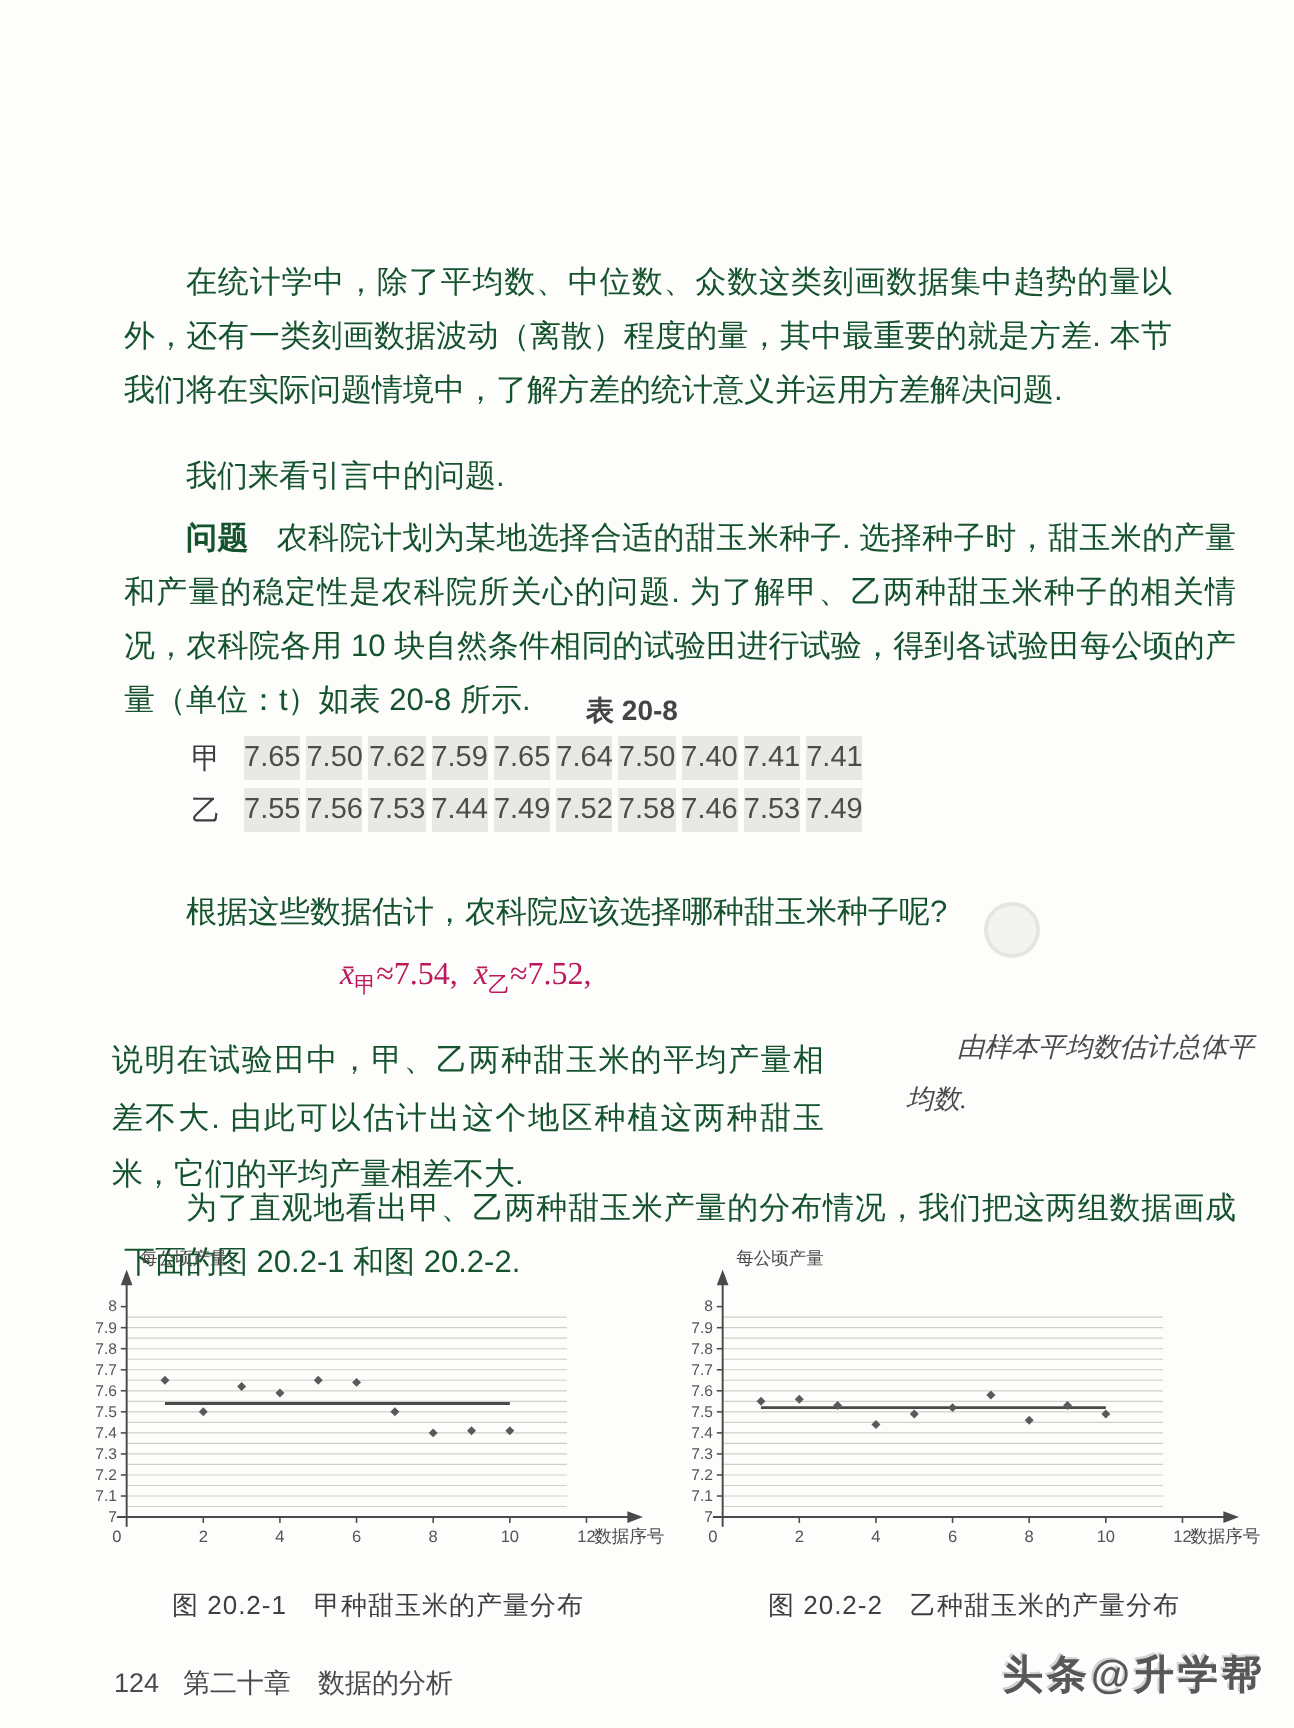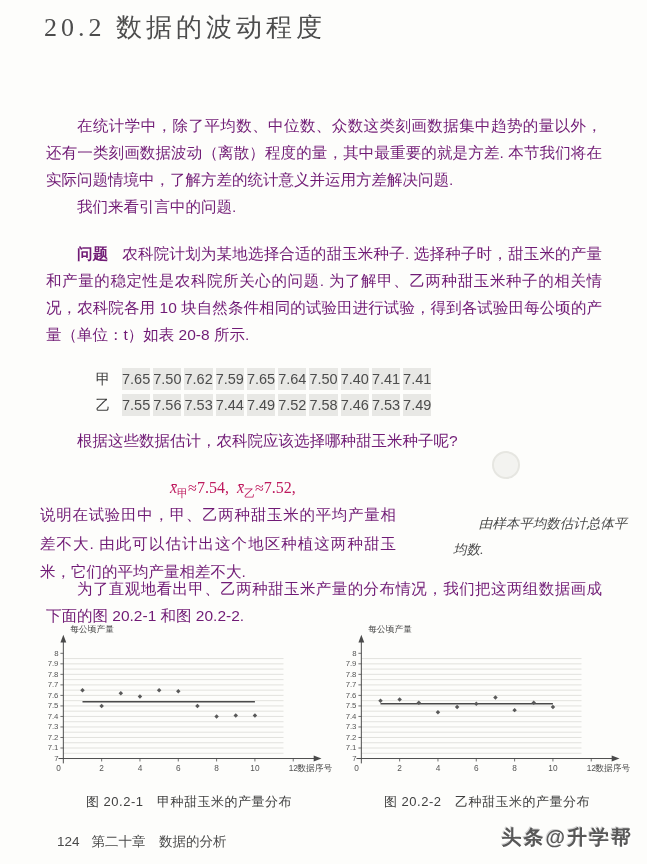--- a/index.html
+++ b/index.html
@@ -7,21 +7,21 @@
     position:relative;width:647px;height:864px;overflow:hidden;
     background:#fdfdfb;
     font-family:"Liberation Sans","DejaVu Sans",sans-serif;
     color:#3f3f3f;
   }
   .title{
     position:absolute;left:44px;top:10px;margin:0;
     font-family:"Liberation Serif","DejaVu Serif",serif;
     font-weight:500;font-size:26px;letter-spacing:4px;color:#4d4d4d;
   }
-  .para{margin:0;font-size:15.5px;line-height:27px;color:#701a75;text-align:justify;}
+  .para{margin:16px;font-size:15.5px;line-height:27px;color:#14532d;text-align:justify;}
   .indent{text-indent:2em;}
   .intro{position:absolute;left:46px;top:112px;width:556px;}
   .problem{position:absolute;left:46px;top:240px;width:556px;}
   .problem-label{font-weight:600;margin-right:0.9em;}
   .tbl-caption{position:absolute;left:46px;top:347px;width:540px;text-align:center;
     font-size:14px;font-weight:600;color:#444;}
   .yield-table{position:absolute;left:84px;top:364px;border-collapse:separate;border-spacing:3px 4px;}
   .yield-table td{font-size:14.5px;color:#4c4c4c;text-align:center;}
   .yield-table td.val-cell{background:#e8e8e5;width:24px;padding:3px 0;}
   .yield-table td.row-label{width:30px;background:transparent;color:#3e3e3e;}
@@ -60,29 +60,29 @@
     font-size:20px;font-weight:700;letter-spacing:2px;color:#585858;
     text-shadow:1.5px 1.5px 0 #ffffff,-1px -1px 0 #d2d2d2;
     margin-left:48px;
   }
 </style>
 </head>
 <body>
 
 <div class="page">
 
-  <h1 class="title">20.2 数据的波动程度</h1>
 
   <div class="intro">
     <p class="para indent">在统计学中，除了平均数、中位数、众数这类刻画数据集中趋势的量以外，还有一类刻画数据波动（离散）程度的量，其中最重要的就是方差. 本节我们将在实际问题情境中，了解方差的统计意义并运用方差解决问题.</p>
     <p class="para indent">我们来看引言中的问题.</p>
   </div>
 
   <p class="para indent problem"><b class="problem-label">问题</b><span>农科院计划为某地选择合适的甜玉米种子. 选择种子时，甜玉米的产量和产量的稳定性是农科院所关心的问题. 为了解甲、乙两种甜玉米种子的相关情况，农科院各用 10 块自然条件相同的试验田进行试验，得到各试验田每公顷的产量（单位：t）如表 20-8 所示.</span></p>
 
+  <div class="tbl-caption">表 20-8</div>
 
   <table class="yield-table">
     <tbody>
         <tr>
           <td class="row-label">甲</td>
           <td class="val-cell">7.65</td>
           <td class="val-cell">7.50</td>
           <td class="val-cell">7.62</td>
           <td class="val-cell">7.59</td>
           <td class="val-cell">7.65</td>

